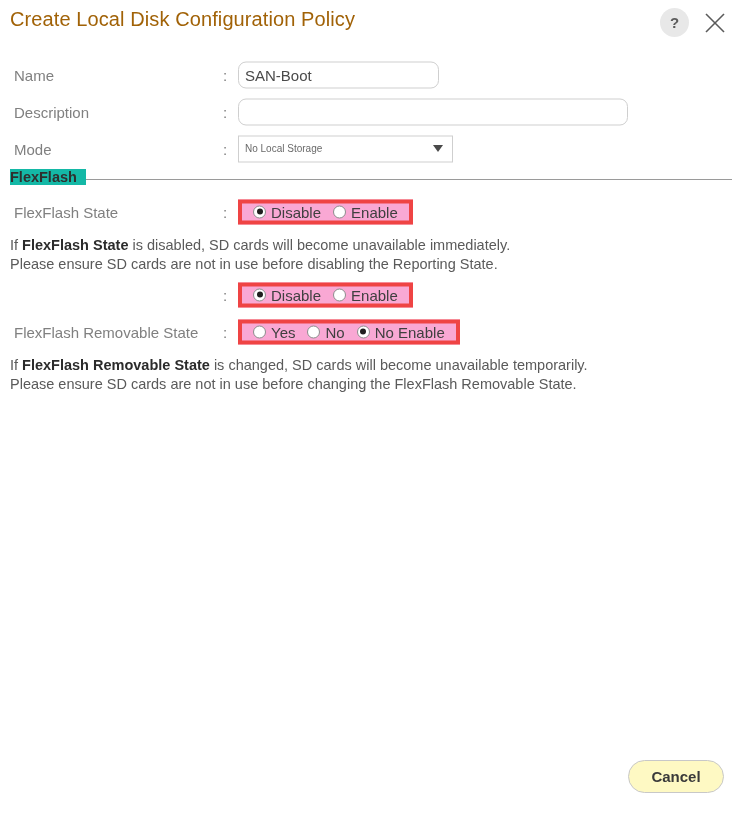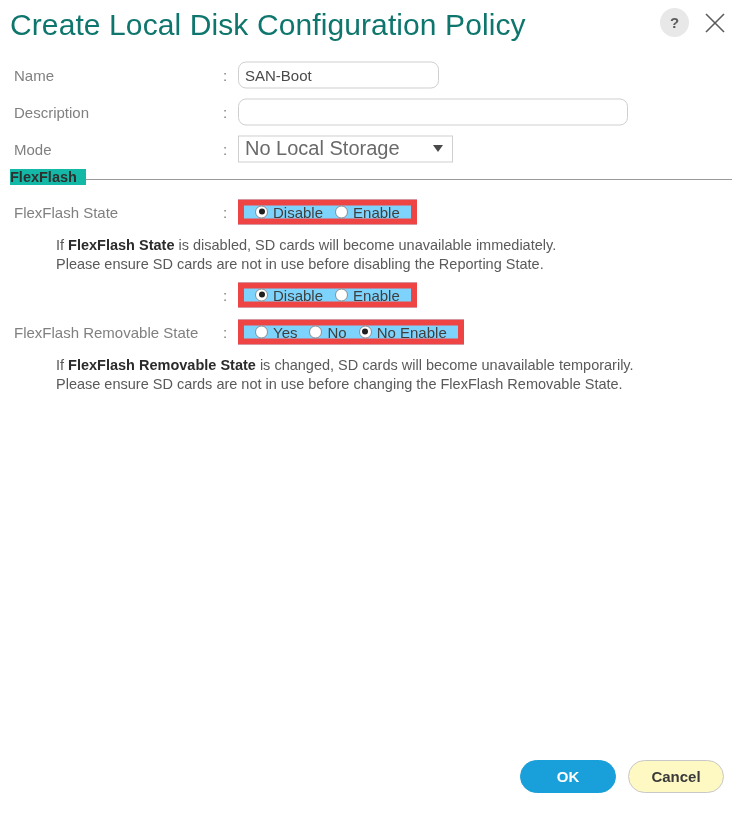--- a/index.html
+++ b/index.html
@@ -25,23 +25,23 @@
   .dlg-header {
     position: absolute;
     left: 0; top: 0;
     width: 742px;
     height: 56px;
   }
   .dlg-title {
     position: absolute;
     left: 10px;
     top: 8px;
-    font-size: 30px;
+    font-size: 20px;
     font-weight: 400;
-    color: #0f766e;
+    color: #a16207;
     letter-spacing: 0.1px;
     white-space: nowrap;
   }
   .header-actions {
     position: absolute;
     right: 14px;
     top: 8px;
     display: flex;
     align-items: center;
     gap: 13px;
@@ -126,21 +126,21 @@
     height: 27px;
     border: 1px solid #cfcfcf;
     background: #ffffff;
     box-sizing: border-box;
   }
   .select-value {
     position: absolute;
     left: 6px;
     top: 50%;
     transform: translateY(-50%);
-    font-size: 20px;
+    font-size: 10px;
     color: #6a6a6a;
     white-space: nowrap;
   }
   .select-arrow {
     position: absolute;
     right: 9px;
     top: 50%;
     transform: translateY(-50%);
     width: 0; height: 0;
     border-left: 5px solid transparent;
@@ -172,22 +172,22 @@
     top: 12px;
     height: 1px;
     background: #9a9a9a;
     z-index: 1;
   }
 
   
   .radio-box {
     display: inline-flex;
     align-items: center;
-    border: 6px solid #ef4444;
-    background: #7dd3fc;
+    border: 4px solid #ef4444;
+    background: #f9a8d4;
     height: 25px;
     padding: 0 7px;
     box-sizing: border-box;
     gap: 4px;
   }
   .radio-opt {
     display: inline-flex;
     align-items: center;
     gap: 5px;
     cursor: pointer;
@@ -218,21 +218,20 @@
     color: #3f3f3f;
     white-space: nowrap;
   }
 
   
   .note {
     padding: 6px 0 2px 10px;
     font-size: 14.5px;
     color: #5a5a5a;
     line-height: 19px;
-    margin-left: 46px;
   }
   .note .b {
     font-weight: 700;
     color: #2b2b2b;
   }
   .note-line { white-space: nowrap; }
 
   
   .dlg-footer {
     position: absolute;
@@ -381,17 +380,16 @@
     </div>
 
     <div class="note">
       <div class="note-line"><span>If </span><span class="b">FlexFlash Removable State</span><span> is changed, SD cards will become unavailable temporarily.</span></div>
       <div class="note-line">Please ensure SD cards are not in use before changing the FlexFlash Removable State.</div>
     </div>
 
   </div>
 
   <div class="dlg-footer">
-    <button class="btn btn-ok">OK</button>
     <button class="btn btn-cancel">Cancel</button>
   </div>
 
 </div>
 
 </body></html>

